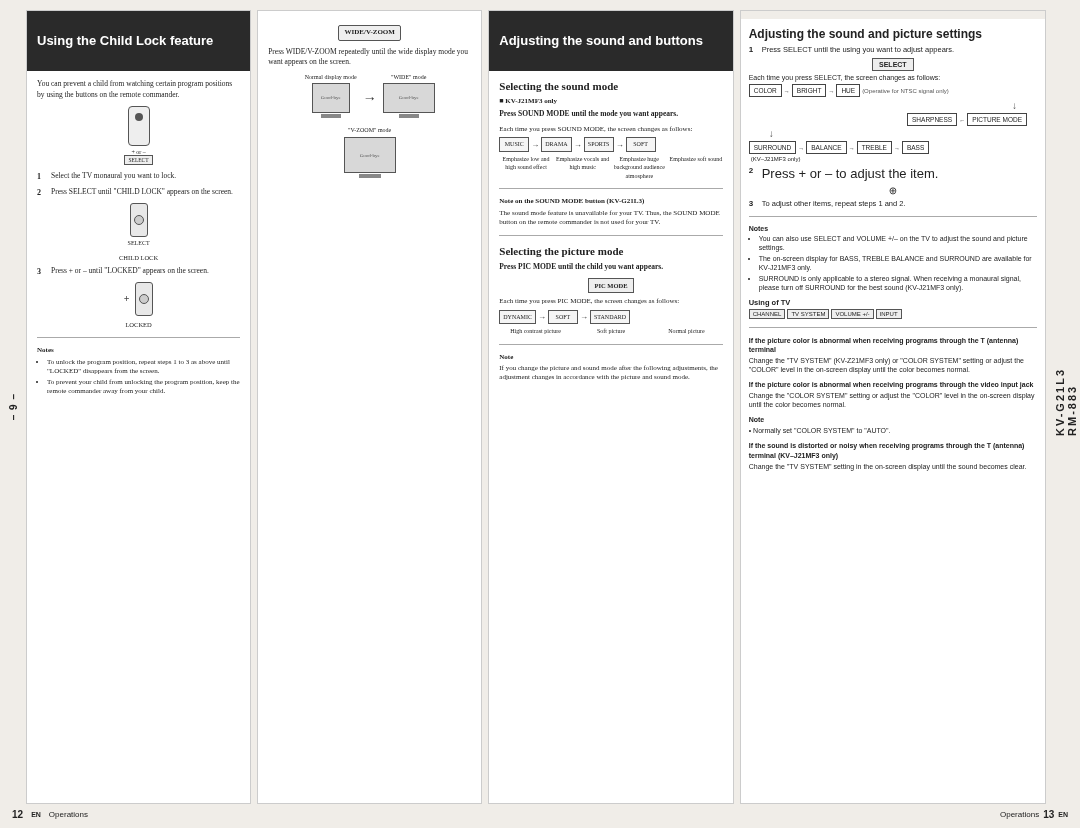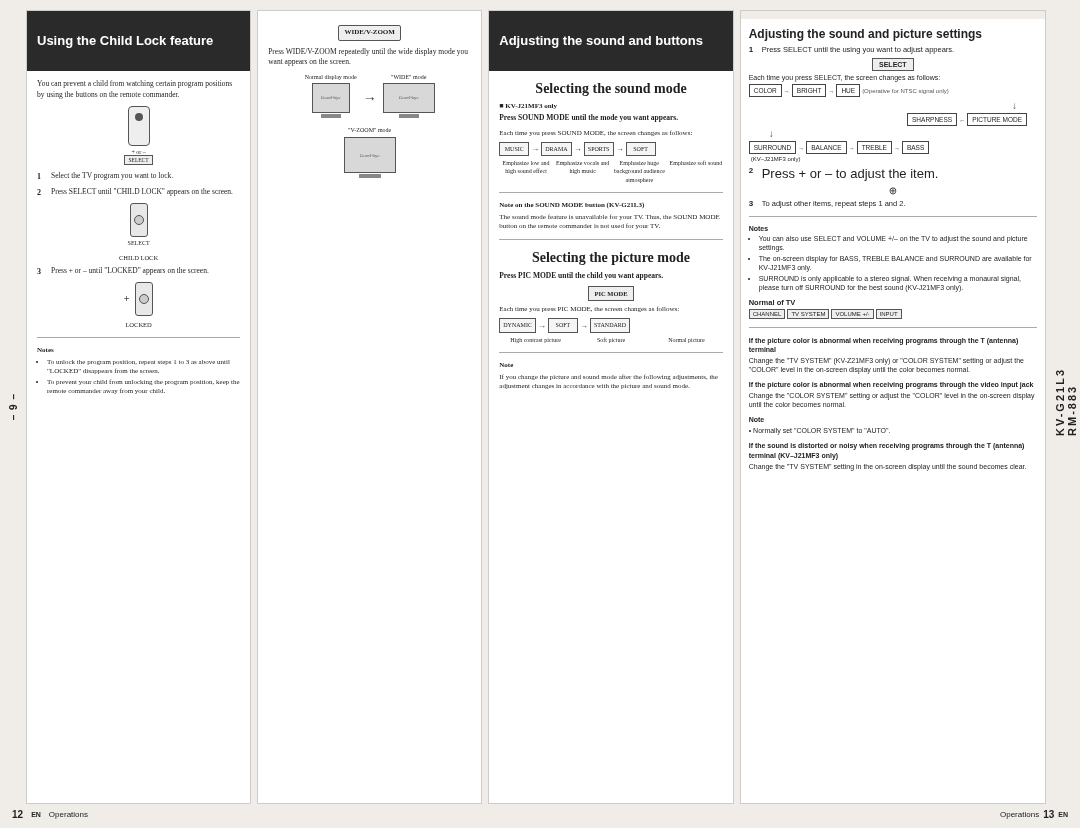--- a/index.html
+++ b/index.html
@@ -114,23 +114,22 @@
       line-height: 1.3;
     }
     .section-divider {
       border: none;
       border-top: 1px solid #aaa;
       margin: 8px 0;
     }
     
     .subsection-title {
       font-weight: bold;
-      font-size: 14px;
+      font-size: 11px;
       margin-bottom: 3px;
-      text-align: center;
     }
     .arrow-right {
       font-size: 8px;
       color: #333;
     }
     
     .col4-body {
       padding: 8px 8px;
       font-size: 7.5px;
     }
@@ -269,21 +268,21 @@
           <p>You can prevent a child from watching certain program positions by using the buttons on the remote commander.</p>
 
           <div class="img-placeholder">
             <div style="display:flex; flex-direction:column; align-items:center;">
               <div class="remote-icon"></div>
               <div style="font-size:6px; margin-top:2px; text-align:center;">+ or –<br><span style="font-size:5.5px; border:1px solid #555; padding:1px 3px; background:#eee;">SELECT</span></div>
             </div>
           </div>
           <div class="step-item">
             <span class="step-num">1</span>
-            <span class="step-text">Select the TV program you want to lock.</span>
+            <span class="step-text">Select the TV monaural you want to lock.</span>
           </div>
           <div class="step-item">
             <span class="step-num">2</span>
             <span class="step-text">Press SELECT until "CHILD LOCK" appears on the screen.</span>
           </div>
 
           <div style="display:flex; gap:8px; align-items:center; justify-content:center; margin:5px 0;">
             <div style="display:flex; flex-direction:column; align-items:center;">
               <div style="width:18px; height:34px; border:1.5px solid #555; border-radius:3px; background:#e8e8e8; display:flex; align-items:center; justify-content:center;">
                 <div style="width:10px; height:10px; border-radius:50%; border:1px solid #555; background:#ccc;"></div>
@@ -478,21 +477,21 @@
 
           <div class="notes-section">
             <div class="notes-title">Notes</div>
             <ul>
               <li>You can also use SELECT and VOLUME +/– on the TV to adjust the sound and picture settings.</li>
               <li>The on-screen display for BASS, TREBLE BALANCE and SURROUND are available for KV-J21MF3 only.</li>
               <li>SURROUND is only applicable to a stereo signal. When receiving a monaural signal, please turn off SURROUND for the best sound (KV-J21MF3 only).</li>
             </ul>
           </div>
 
-          <div style="font-weight:bold; font-size:7.5px; margin:5px 0 2px;">Normal of TV</div>
+          <div style="font-weight:bold; font-size:7.5px; margin:5px 0 2px;">Using of TV</div>
 
           <div style="display:flex; gap:2px; align-items:center; margin-bottom:5px;">
             <div style="border:1px solid #555; padding:1px 3px; font-size:6px; background:#eee;">CHANNEL</div>
             <div style="border:1px solid #555; padding:1px 3px; font-size:6px; background:#eee;">TV SYSTEM</div>
             <div style="border:1px solid #555; padding:1px 3px; font-size:6px; background:#eee;">VOLUME +/-</div>
             <div style="border:1px solid #555; padding:1px 3px; font-size:6px; background:#eee;">INPUT</div>
           </div>
           <hr class="section-divider">
 
           <div class="note-section">

